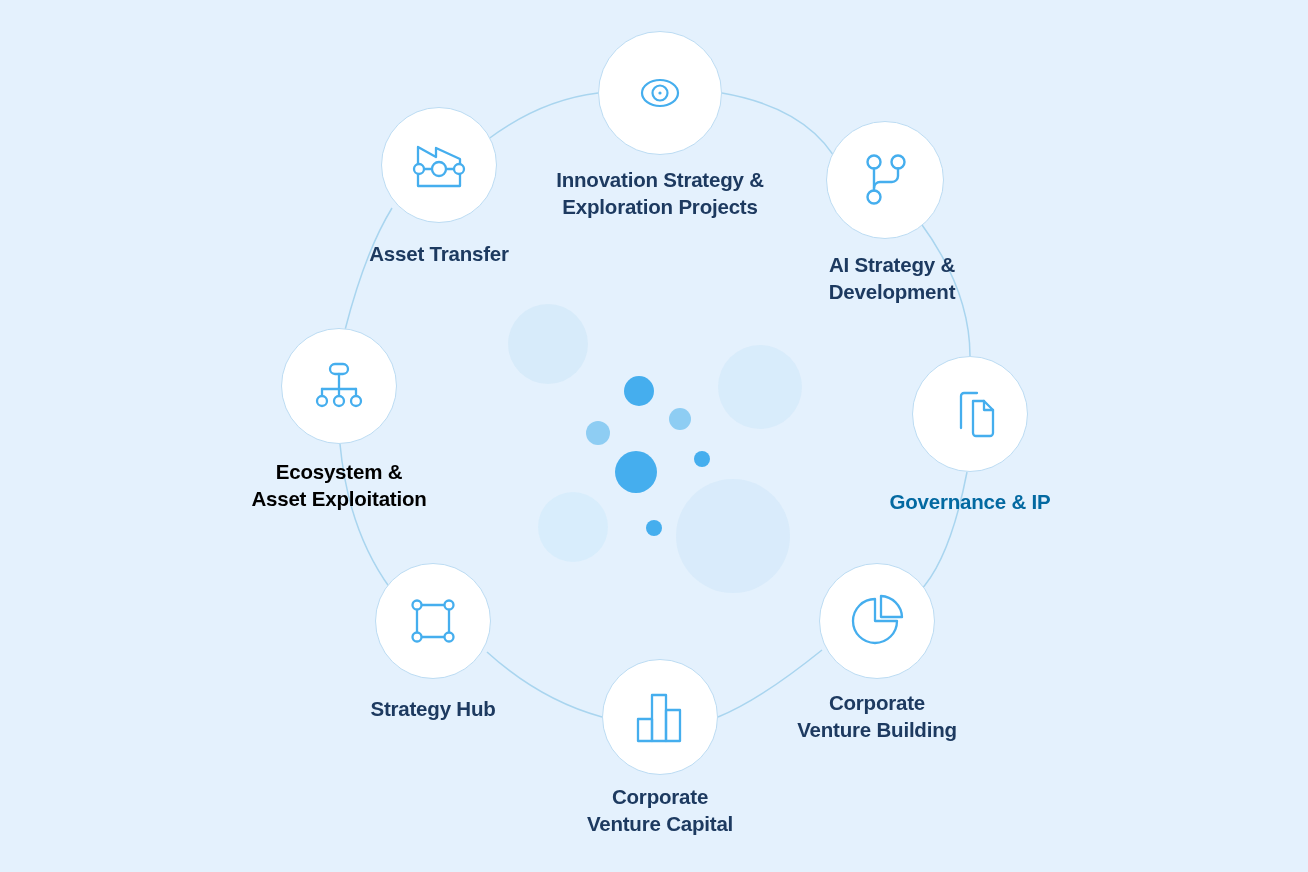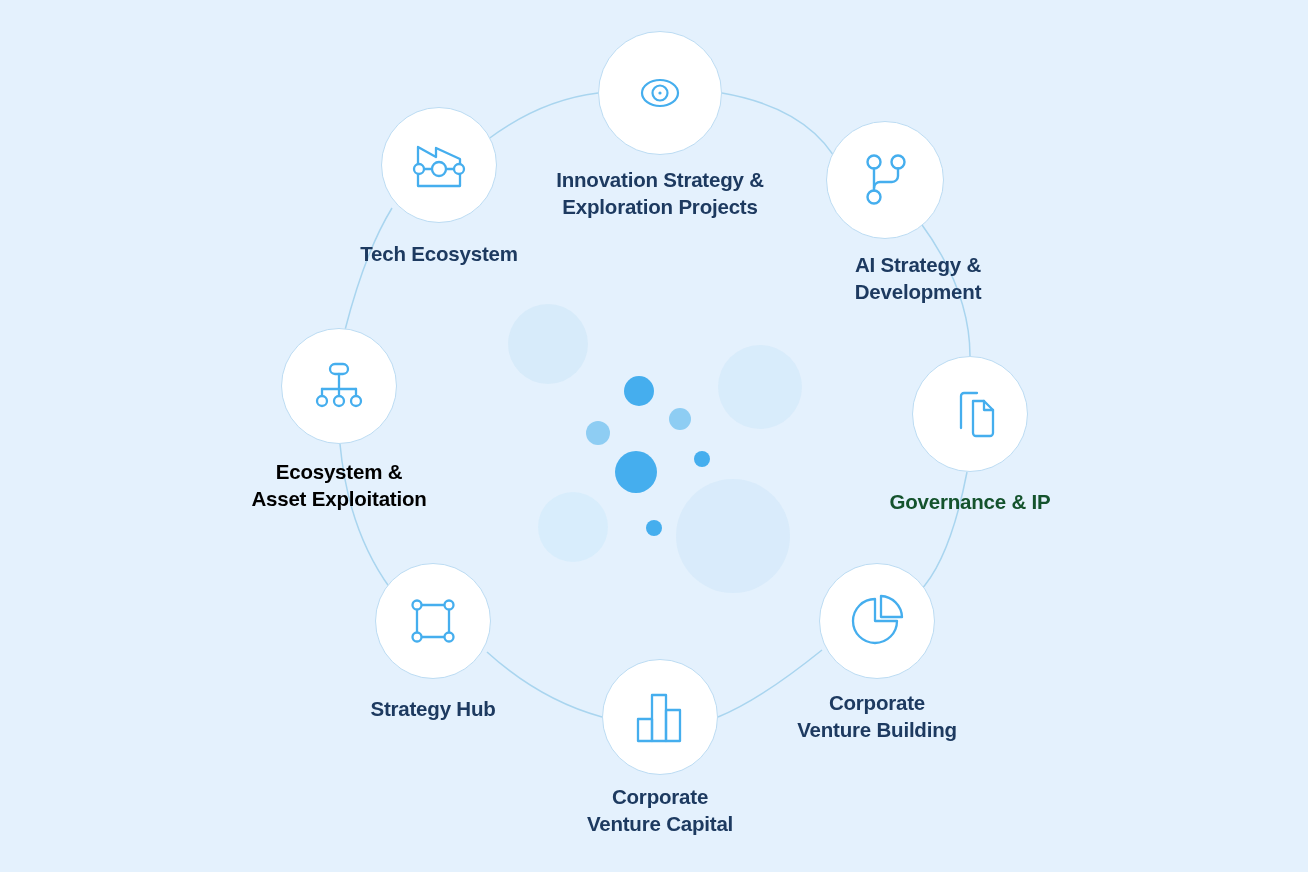--- a/index.html
+++ b/index.html
@@ -113,32 +113,32 @@
         <span>
           <svg width="52" height="56" viewBox="0 0 52 56" fill="none" stroke="#45aeee" stroke-width="2.4" stroke-linecap="round" stroke-linejoin="round">
       <circle cx="15" cy="10" r="6.5"></circle>
       <circle cx="39" cy="10" r="6.5"></circle>
       <circle cx="15" cy="45" r="6.5"></circle>
       <path d="M15 16.5 V38.5"></path>
       <path d="M39 16.5 V24 a6 6 0 0 1 -6 6 H21 a6 6 0 0 0 -6 6"></path>
     </svg>
         </span>
       </div>
-      <div class="node-label lbl-center" style="left: 918px; top: 251px; color: rgb(29, 58, 96);">AI Strategy &amp;
+      <div class="node-label lbl-center" style="left: 892px; top: 251px; color: rgb(29, 58, 96);">AI Strategy &amp;
 Development</div>
       <div class="node" style="left: 912px; top: 356px; width: 116px; height: 116px;">
         <span>
           <svg width="54" height="56" viewBox="0 0 54 56" fill="none" stroke="#45aeee" stroke-width="2.3" stroke-linecap="round" stroke-linejoin="round">
       <path d="M18 42 V10 a3 3 0 0 1 3 -3 H34"></path>
       <path d="M30 15 h11 l9 9 v23 a3 3 0 0 1 -3 3 H33 a3 3 0 0 1 -3 -3 Z"></path>
       <path d="M41 15 v9 h9"></path>
     </svg>
         </span>
       </div>
-      <div class="node-label lbl-center" style="left: 970px; top: 488px; color: #14532d;">Governance &amp; IP</div>
+      <div class="node-label lbl-center" style="left: 970px; top: 488px; color: #0369a1;">Governance &amp; IP</div>
       <div class="node" style="left: 819px; top: 563px; width: 116px; height: 116px;">
         <span>
           <svg width="54" height="54" viewBox="0 0 54 54" fill="none" stroke="#45aeee" stroke-width="2.3" stroke-linecap="round" stroke-linejoin="round">
       <path d="M25 5 a22 22 0 1 0 22 22 H25 Z"></path>
       <path d="M31 2 a22 22 0 0 1 21 21 H31 Z"></path>
     </svg>
         </span>
       </div>
       <div class="node-label lbl-center" style="left: 877px; top: 689px; color: rgb(29, 58, 96);">Corporate
 Venture Building</div>
@@ -184,16 +184,16 @@
         <span>
           <svg width="54" height="50" viewBox="0 0 54 50" fill="none" stroke="#45aeee" stroke-width="2.3" stroke-linecap="round" stroke-linejoin="round">
       <path d="M6 46 V7 L24 17 V8 L48 19 V46 Z"></path>
       <path d="M6 29 H48"></path>
       <circle cx="27" cy="29" r="7" fill="#ffffff"></circle>
       <circle cx="7" cy="29" r="5" fill="#ffffff"></circle>
       <circle cx="47" cy="29" r="5" fill="#ffffff"></circle>
     </svg>
         </span>
       </div>
-      <div class="node-label lbl-center" style="left: 439px; top: 240px; color: rgb(29, 58, 96);">Tech Ecosystem</div>
+      <div class="node-label lbl-center" style="left: 439px; top: 240px; color: rgb(29, 58, 96);">Asset Transfer</div>
     </div>
 
 </div>
 
 </body></html>

